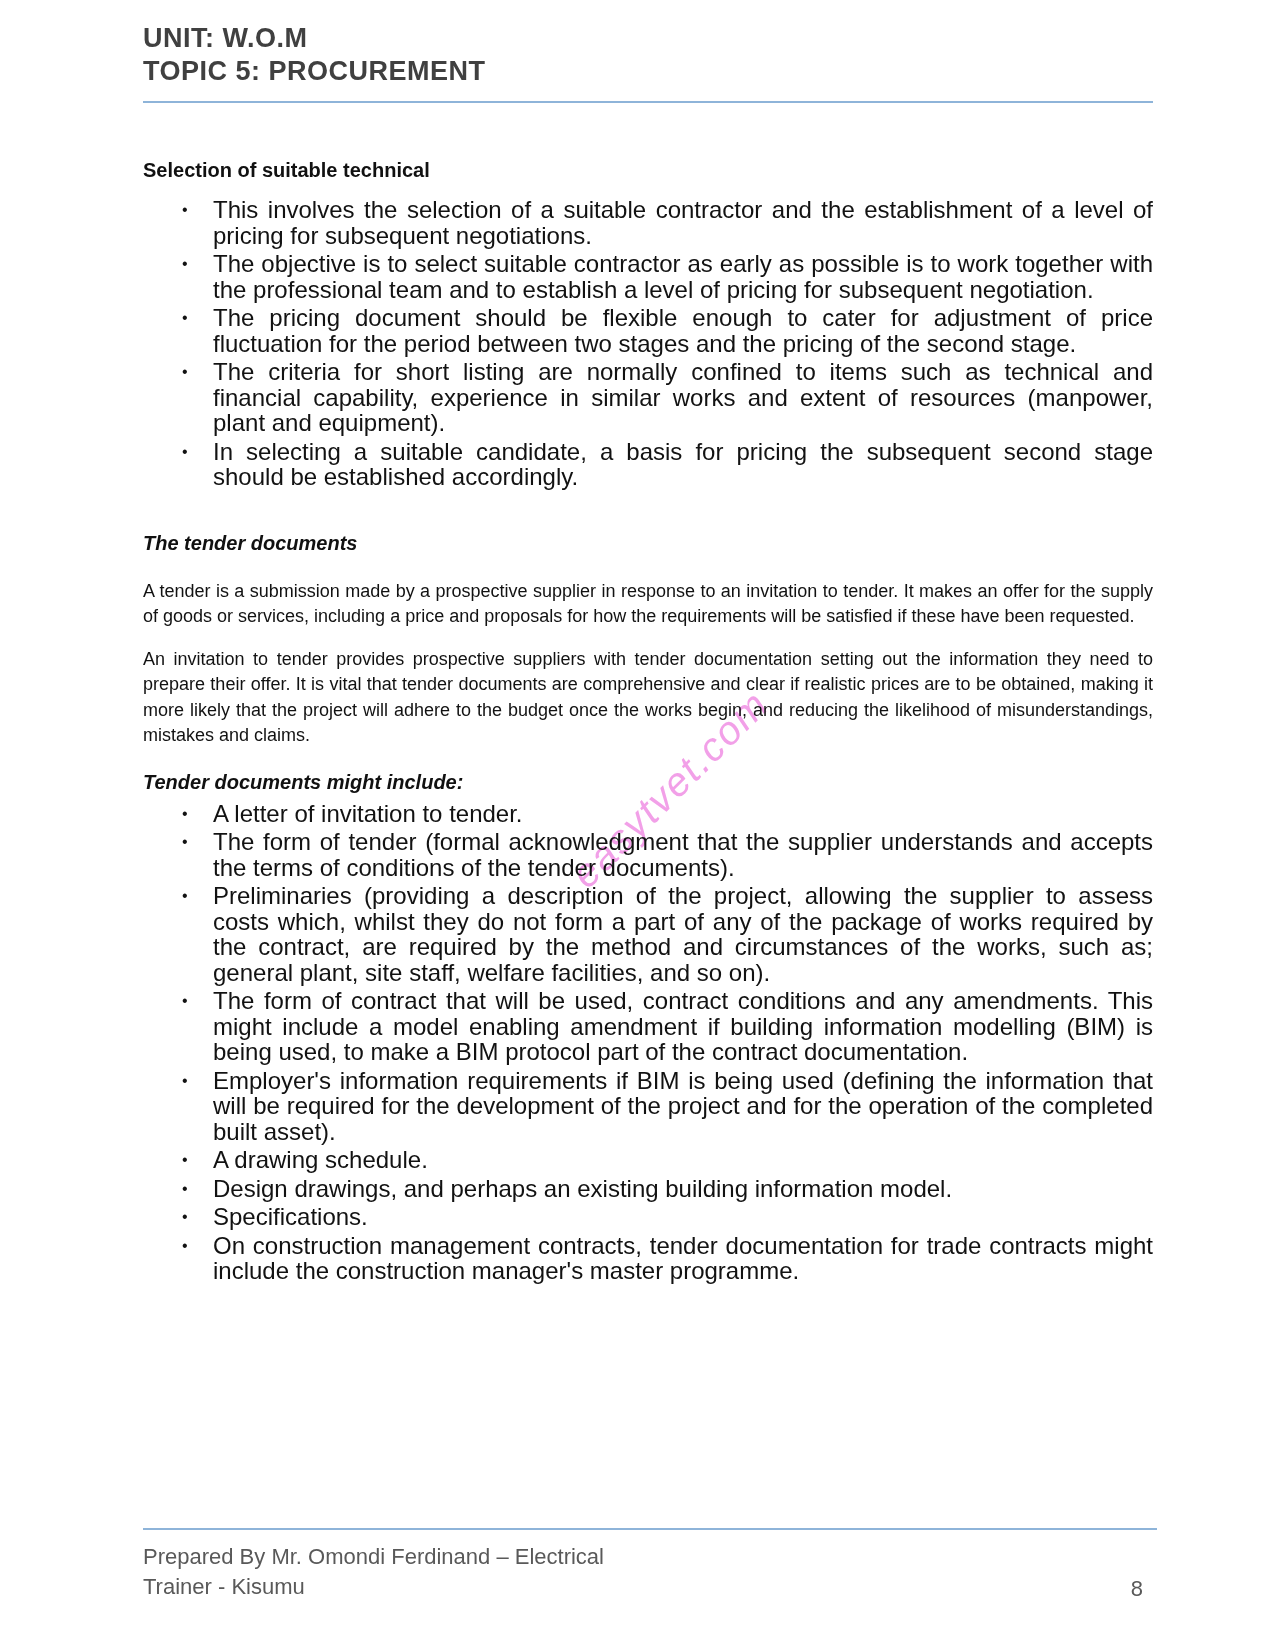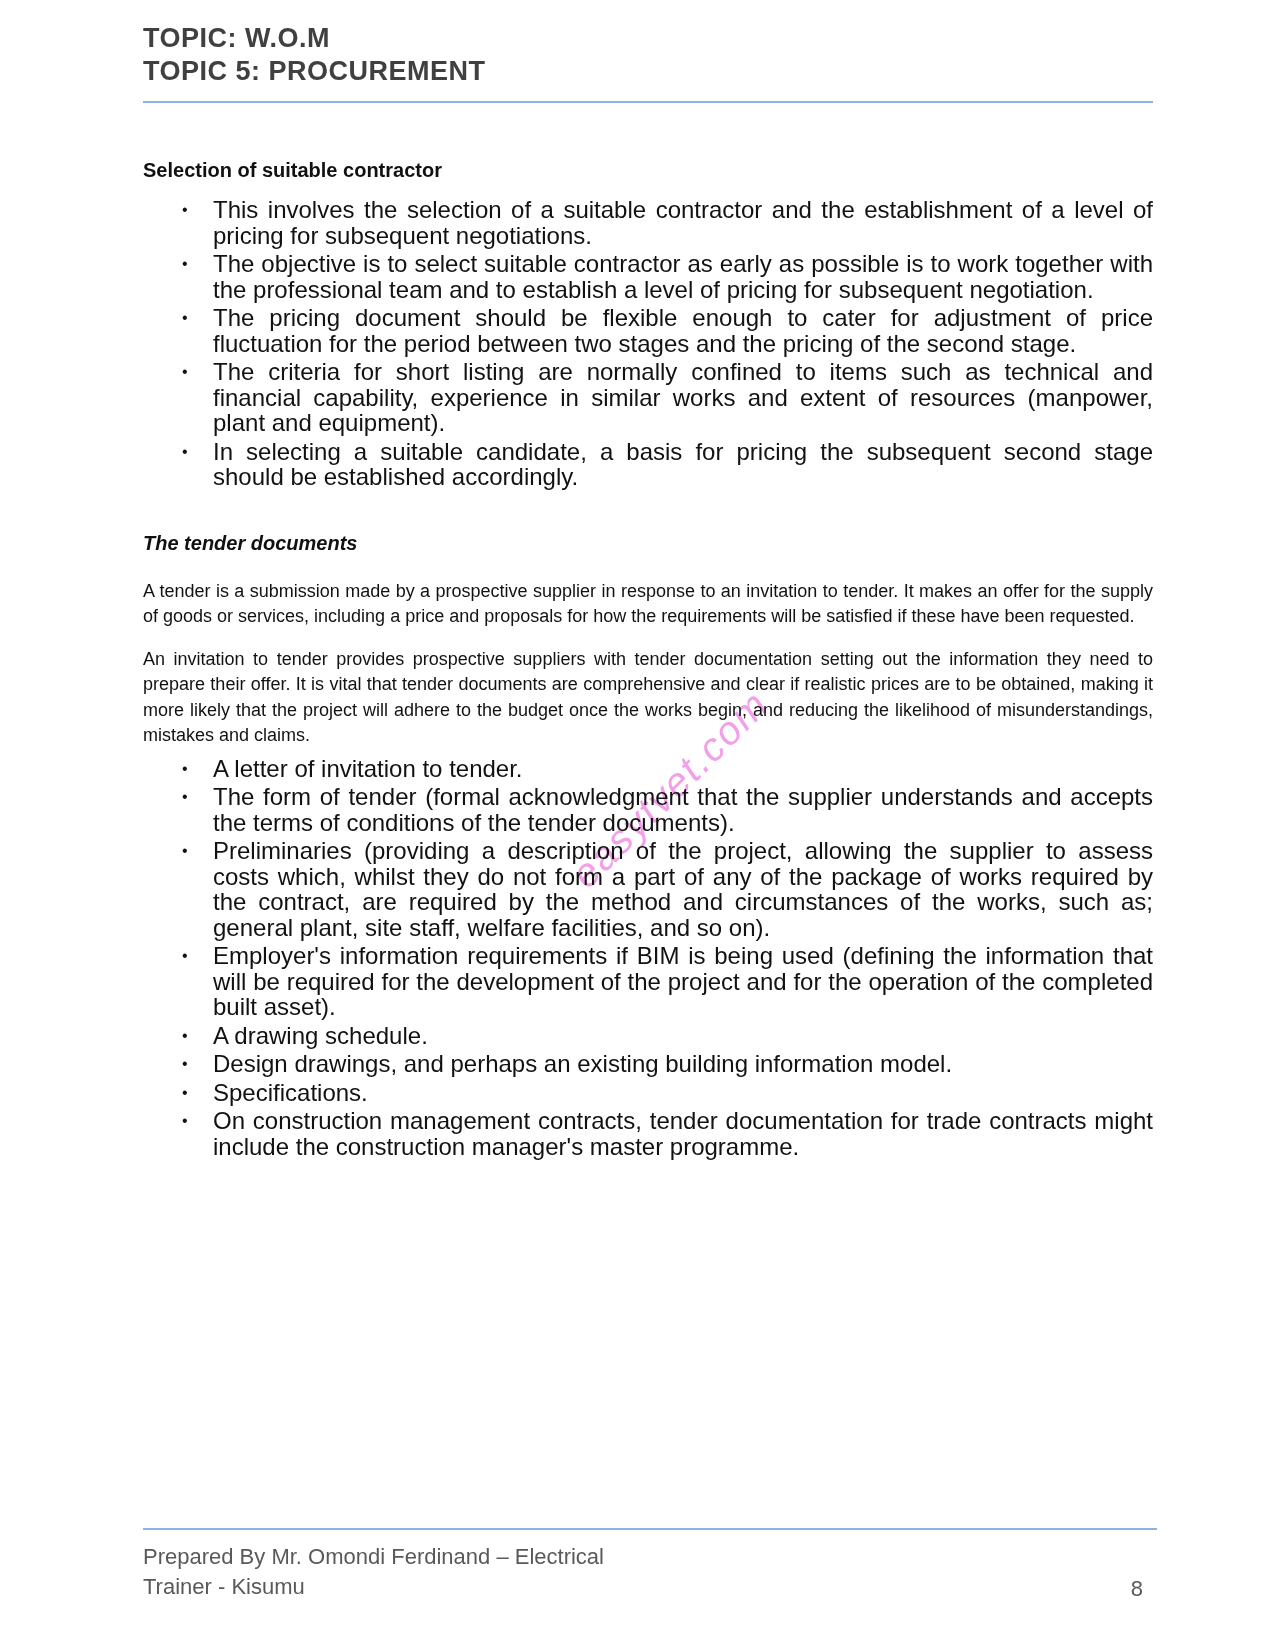--- a/index.html
+++ b/index.html
@@ -125,47 +125,49 @@
 </head>
 <body>
 
 <div class="page">
 
   <div class="watermark">easytvet.com</div>
 
   <div class="content">
 
     <div class="doc-header">
-      <div class="hline">TOPIC: W.O.M</div>
+      <div class="hline">UNIT: W.O.M</div>
       <div class="hline">TOPIC 5: PROCUREMENT</div>
       <hr class="rule">
     </div>
 
     <div class="section">
-      <div class="section-heading">Selection of suitable contractor</div>
+      <div class="section-heading">Selection of suitable technical</div>
       <ul class="bullets">
           <li>This involves the selection of a suitable contractor and the establishment of a level of pricing for subsequent negotiations.</li>
           <li>The objective is to select suitable contractor as early as possible is to work together with the professional team and to establish a level of pricing for subsequent negotiation.</li>
           <li>The pricing document should be flexible enough to cater for adjustment of price fluctuation for the period between two stages and the pricing of the second stage.</li>
           <li>The criteria for short listing are normally confined to items such as technical and financial capability, experience in similar works and extent of resources (manpower, plant and equipment).</li>
           <li>In selecting a suitable candidate, a basis for pricing the subsequent second stage should be established accordingly.</li>
         </ul>
     </div>
 
     <div class="section">
       <div class="section-heading italic">The tender documents</div>
       <p class="para first">A tender is a submission made by a prospective supplier in response to an invitation to tender. It makes an offer for the supply of goods or services, including a price and proposals for how the requirements will be satisfied if these have been requested.</p>
       <p class="para">An invitation to tender provides prospective suppliers with tender documentation setting out the information they need to prepare their offer. It is vital that tender documents are comprehensive and clear if realistic prices are to be obtained, making it more likely that the project will adhere to the budget once the works begin, and reducing the likelihood of misunderstandings, mistakes and claims.</p>
     </div>
 
     <div class="section">
+      <div class="section-heading italic" style="margin-top:22px;">Tender documents might include:</div>
       <ul class="bullets tight">
           <li>A letter of invitation to tender.</li>
           <li>The form of tender (formal acknowledgment that the supplier understands and accepts the terms of conditions of the tender documents).</li>
           <li>Preliminaries (providing a description of the project, allowing the supplier to assess costs which, whilst they do not form a part of any of the package of works required by the contract, are required by the method and circumstances of the works, such as; general plant, site staff, welfare facilities, and so on).</li>
+          <li>The form of contract that will be used, contract conditions and any amendments. This might include a model enabling amendment if building information modelling (BIM) is being used, to make a BIM protocol part of the contract documentation.</li>
           <li>Employer's information requirements if BIM is being used (defining the information that will be required for the development of the project and for the operation of the completed built asset).</li>
           <li>A drawing schedule.</li>
           <li>Design drawings, and perhaps an existing building information model.</li>
           <li>Specifications.</li>
           <li>On construction management contracts, tender documentation for trade contracts might include the construction manager's master programme.</li>
         </ul>
     </div>
 
   </div>
 

